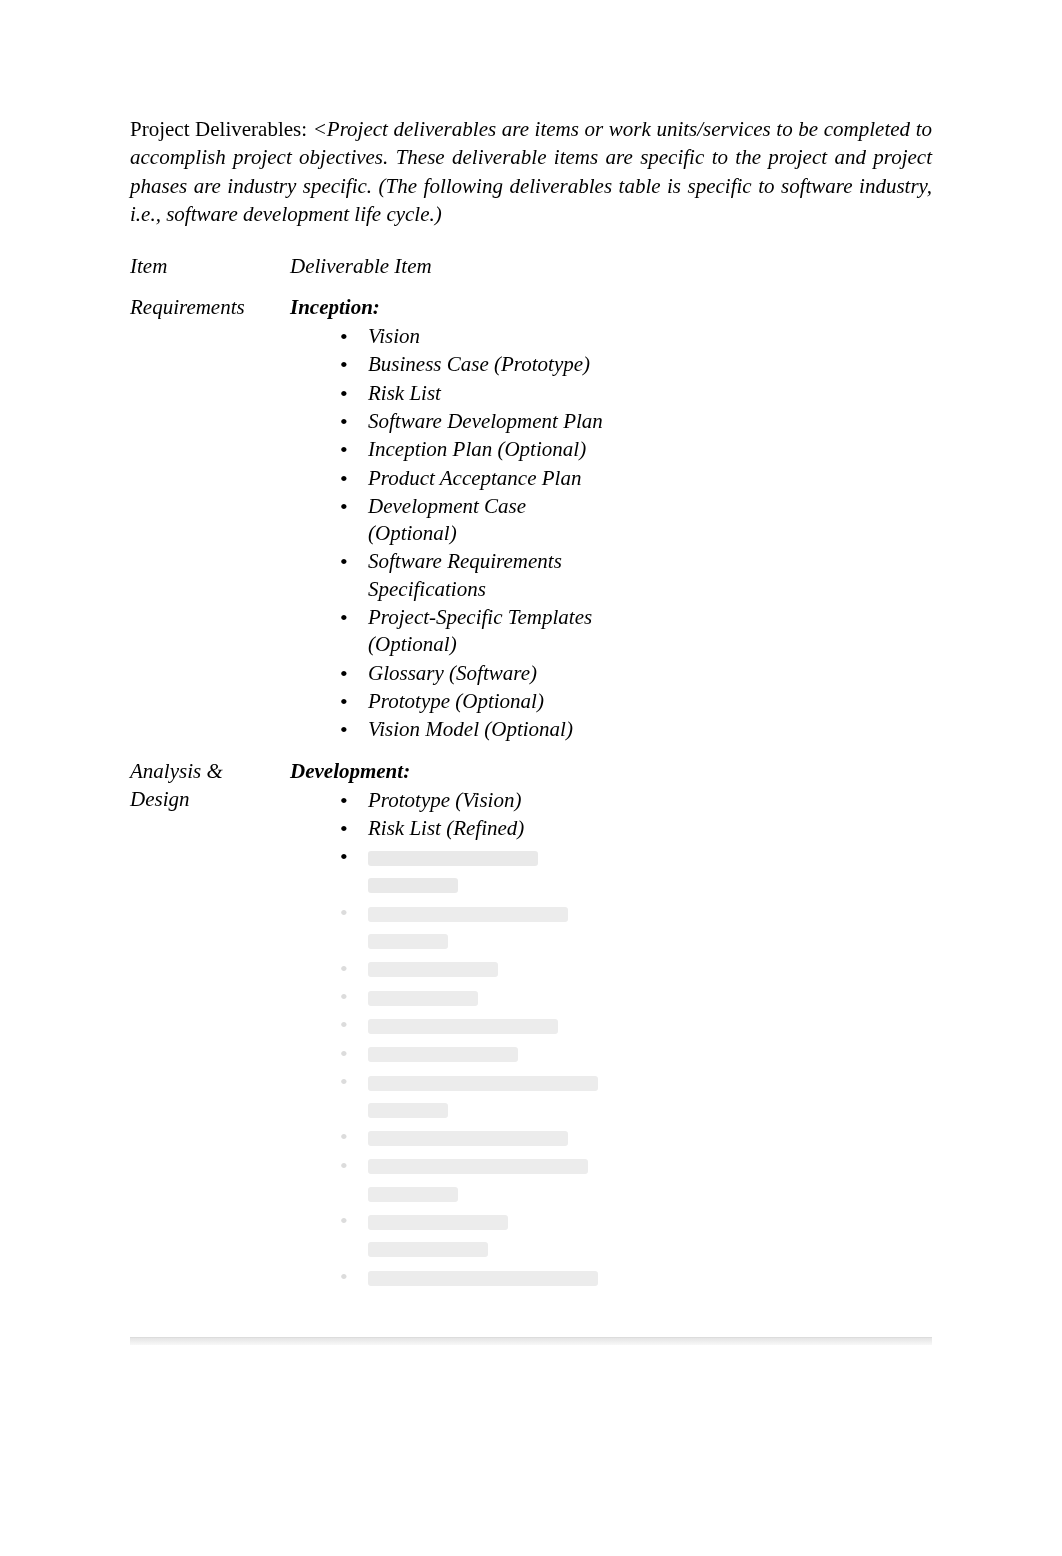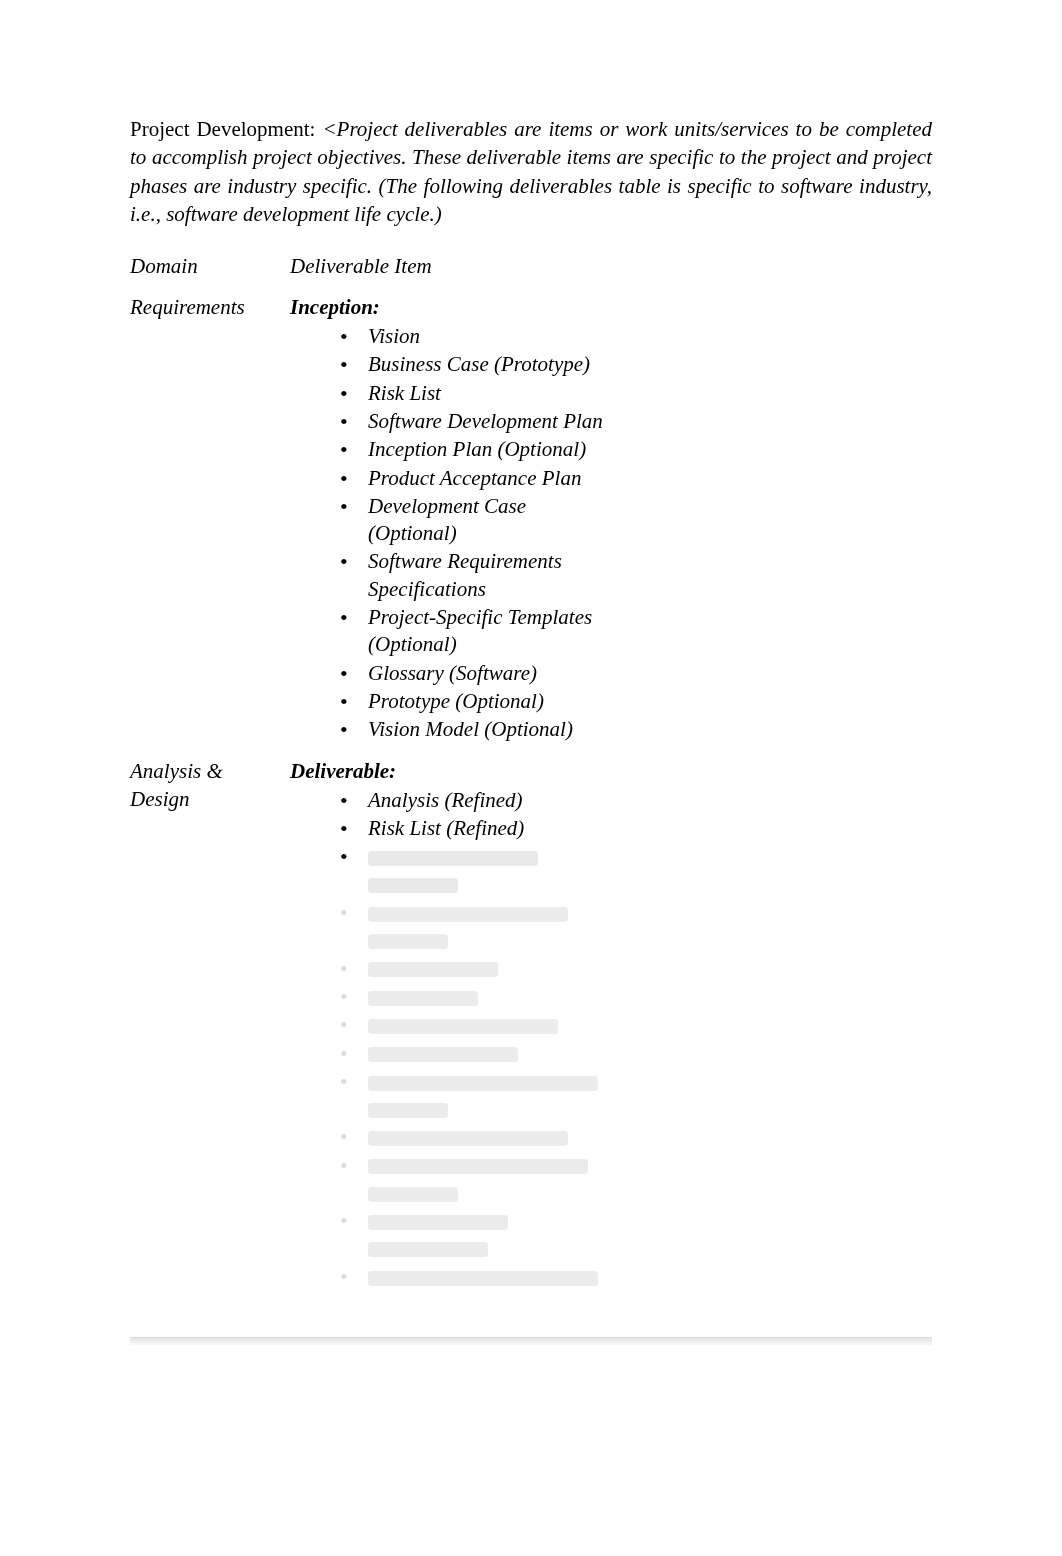--- a/index.html
+++ b/index.html
@@ -87,27 +87,27 @@
       width: 100%;
       background: linear-gradient(to bottom, #e5e5e5, #f8f8f8);
       border-top: 1px solid #dcdcdc;
       margin-top: 40px;
     }
   </style>
 </head>
 <body>
 
 <div class="intro">
-  <span class="label">Project Development: </span><span class="desc">&lt;Project deliverables are items or work units/services to be completed to accomplish project objectives. These deliverable items are specific to the project and project phases are industry specific. (The following deliverables table is specific to software industry, i.e., software development life cycle.)</span>
+  <span class="label">Project Deliverables: </span><span class="desc">&lt;Project deliverables are items or work units/services to be completed to accomplish project objectives. These deliverable items are specific to the project and project phases are industry specific. (The following deliverables table is specific to software industry, i.e., software development life cycle.)</span>
 </div>
 
 <table class="deliverables">
   <thead>
     <tr>
-      <td class="phase-col">Domain</td>
+      <td class="phase-col">Item</td>
       <td class="item-col">Deliverable Item</td>
     </tr>
   </thead>
   <tbody id="table-body">
   <tr>
         <td class="phase-col">Requirements</td>
         <td class="item-col">
           <div class="section-title">Inception:</div>
           <ul class="bullets">
             <li>Vision</li>
@@ -121,23 +121,23 @@
             <li>Project-Specific Templates (Optional)</li>
             <li>Glossary (Software)</li>
             <li>Prototype (Optional)</li>
             <li>Vision Model (Optional)</li>
           </ul>
         </td>
       </tr>
       <tr>
         <td class="phase-col">Analysis &amp; Design</td>
         <td class="item-col">
-          <div class="section-title">Deliverable:</div>
+          <div class="section-title">Development:</div>
           <ul class="bullets">
-            <li>Analysis (Refined)</li>
+            <li>Prototype (Vision)</li>
             <li>Risk List (Refined)</li>
             <li class=""><span class="redacted" style="width: 170px;"></span><br><span class="redacted" style="width: 90px;"></span></li>
             <li class="faded"><span class="redacted" style="width: 200px;"></span><br><span class="redacted" style="width: 80px;"></span></li>
             <li class="faded"><span class="redacted" style="width: 130px;"></span></li>
             <li class="faded"><span class="redacted" style="width: 110px;"></span></li>
             <li class="faded"><span class="redacted" style="width: 190px;"></span></li>
             <li class="faded"><span class="redacted" style="width: 150px;"></span></li>
             <li class="faded"><span class="redacted" style="width: 230px;"></span><br><span class="redacted" style="width: 80px;"></span></li>
             <li class="faded"><span class="redacted" style="width: 200px;"></span></li>
             <li class="faded"><span class="redacted" style="width: 220px;"></span><br><span class="redacted" style="width: 90px;"></span></li>

